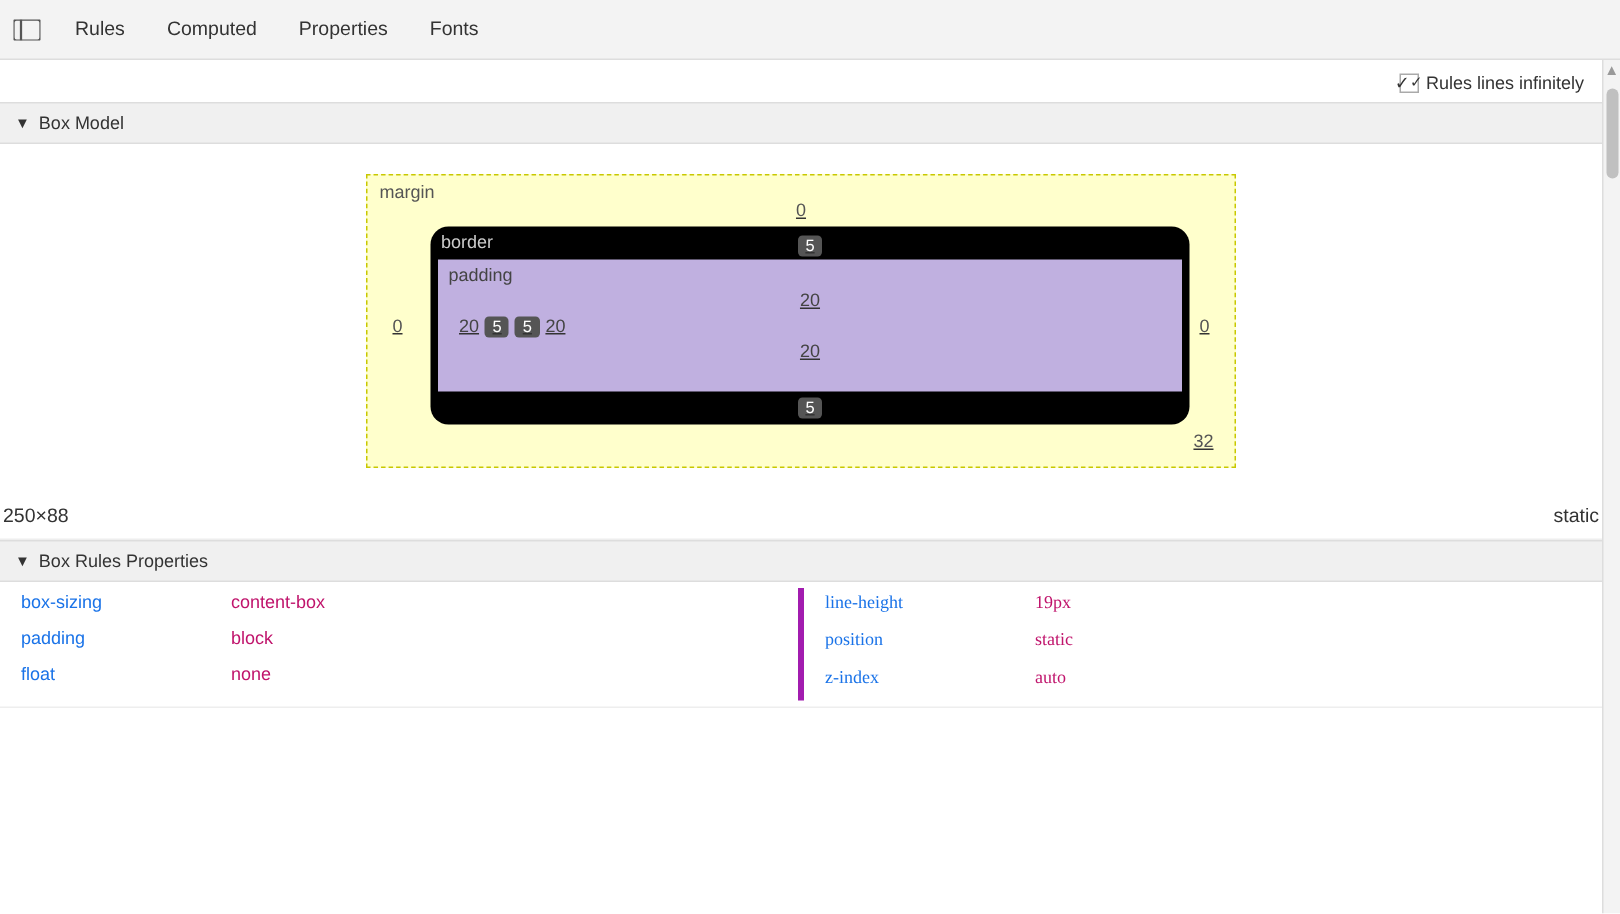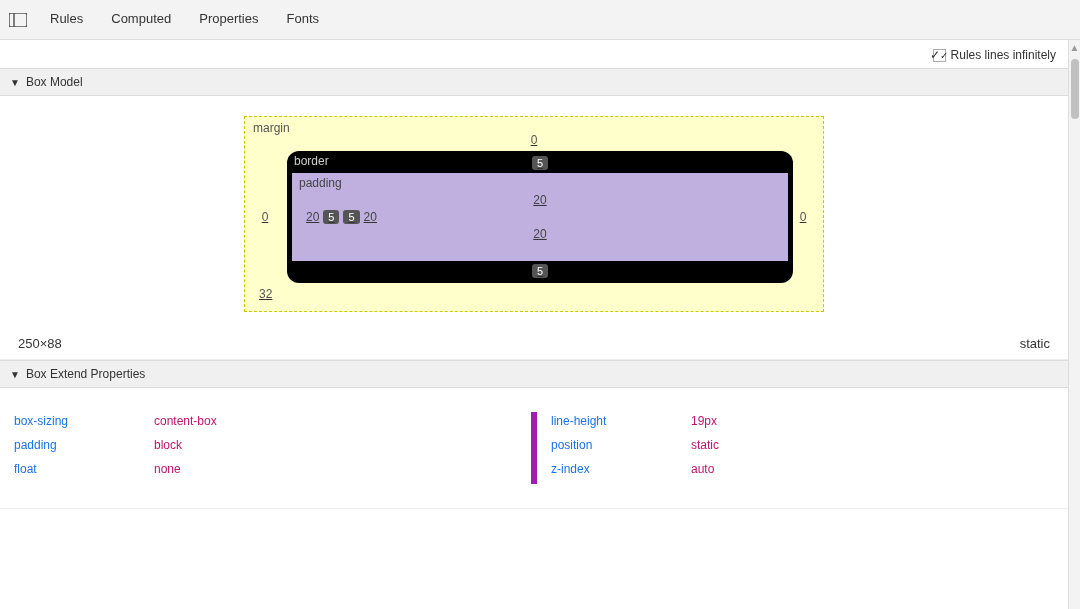--- a/index.html
+++ b/index.html
@@ -134,21 +134,21 @@
       padding: 20px 30px 16px 30px;
       background: #fff;
       text-decoration: underline;
     }
 
     
     .dimension-row {
       display: flex;
       justify-content: space-between;
       align-items: center;
-      padding: 8px 18px;
+      padding: 8px 2px;
       border-bottom: 1px solid #eee;
     }
     .dimension-text {
       font-size: 13px;
       color: #333;
     }
     .position-text {
       font-size: 13px;
       color: #333;
     }
@@ -160,31 +160,32 @@
     .prop-value {
       font-size: 12px;
       color: #c0146c;
       padding: 2px 4px;
       margin-left: 40px;
     }
 
     
     .properties-container {
       display: flex;
-      padding: 24px 0;
+      padding: 4px 0;
       border-bottom: 1px solid #eee;
     }
     .props-left {
       flex: 1;
       padding: 0 10px;
     }
     .props-right {
       flex: 1;
       padding: 0 10px;
-      border-left: 6px solid #a21caf;
+      border-left: 4px solid #a21caf;
+      font-family: Liberation Serif, serif;
     }
     .prop-row {
       display: flex;
       margin-bottom: 6px;
       gap: 10px;
     }
     .prop-row .prop-name {
       min-width: 90px;
     }
 
@@ -304,35 +305,35 @@
               <div style="text-align:center;font-size:12px;margin-top:3px;">
                 <span style="background:#555;color:#fff;font-size:11px;border-radius:3px;padding:1px 5px;">5</span>
               </div>
             </div>
 
             <div style="font-size:12px;color:#555;min-width:12px;text-align:center;">
               <span>0</span>
             </div>
           </div>
 
-          <div style="text-align:left;font-size:12px;color:#555;margin-top:4px;">
+          <div style="text-align:right;font-size:12px;color:#555;margin-top:4px;">
             <span>32</span>
           </div>
         </div>
       </div>
     </div>
 
     <div class="dimension-row">
       <span class="dimension-text">250×88</span>
       <span class="position-text">static</span>
     </div>
 
     <div class="section-header">
       <span class="arrow">▼</span>
-      <span>Box Extend Properties</span>
+      <span>Box Rules Properties</span>
     </div>
 
     <div class="properties-container">
       <div class="props-left">
         <div class="prop-row">
           <span class="prop-name">box-sizing</span>
           <span class="prop-value">content-box</span>
         </div>
         <div class="prop-row">
           <span class="prop-name">padding</span>

